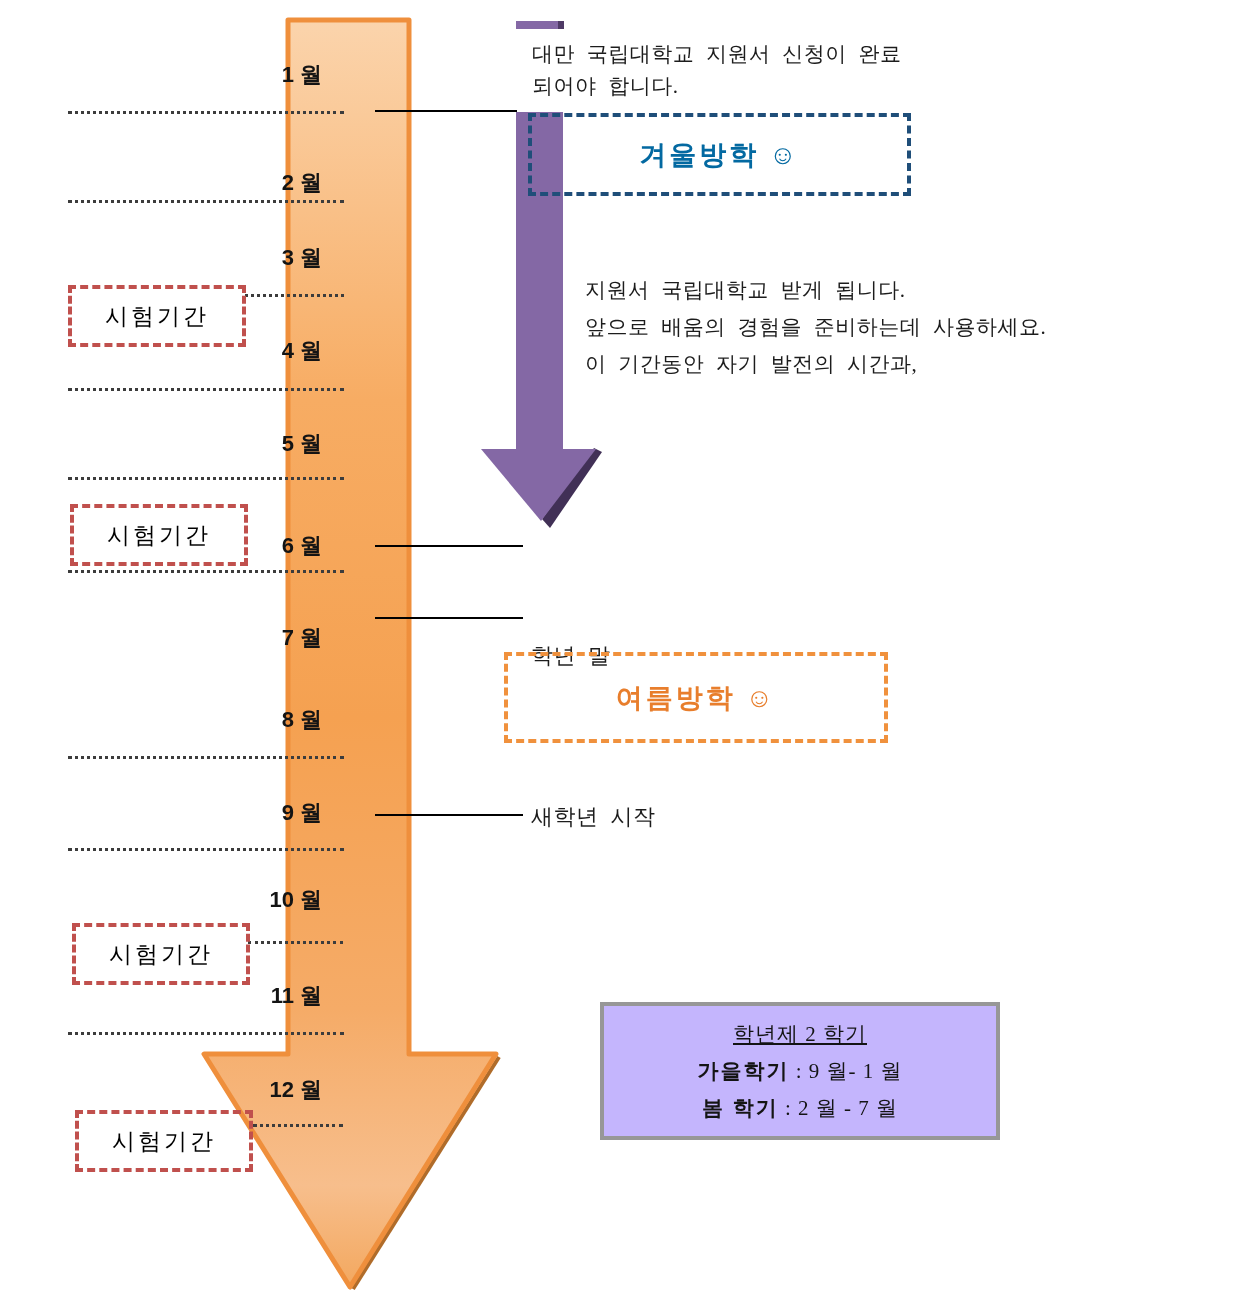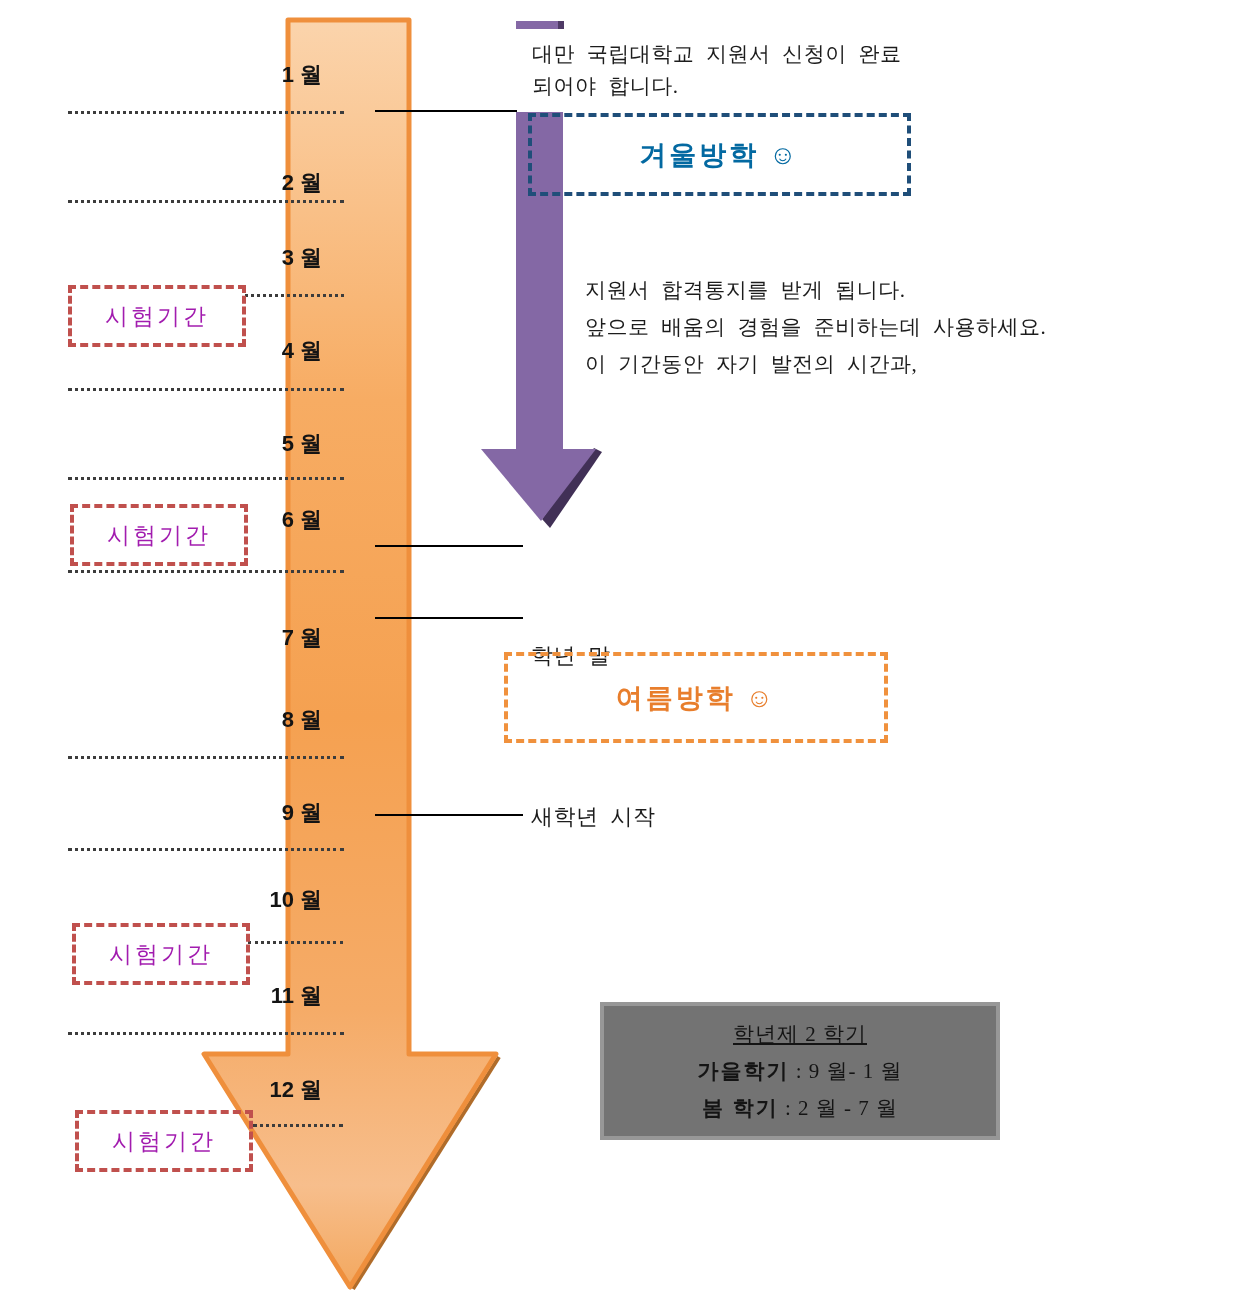--- a/index.html
+++ b/index.html
@@ -10,34 +10,34 @@
   svg.arrow-layer{position:absolute;left:0;top:0;z-index:1;}
   .month-label{
     position:absolute;left:177px;width:145px;height:36px;line-height:36px;
     font-family:"Liberation Sans", sans-serif;font-weight:bold;font-size:22px;color:#141414;
     text-align:right;z-index:3;white-space:nowrap;
   }
   .dotline{position:absolute;height:0;border-top:3px dotted #3c3c3c;z-index:2;}
   .exam-box{
     position:absolute;width:170px;height:54px;border:4px dashed #C0504D;
     display:flex;align-items:center;justify-content:center;
-    font-size:23px;color:#a21caf;letter-spacing:3px;z-index:3;background:transparent;
+    font-size:23px;color:#000000;letter-spacing:3px;z-index:3;background:transparent;
   }
   .connector{position:absolute;height:2px;background:#000;z-index:3;}
   .note{position:absolute;color:#1c1c1c;font-size:21px;z-index:4;white-space:nowrap;
         word-spacing:6px;letter-spacing:0.5px;}
   .note .line{display:block;}
   .vac-box{
     position:absolute;display:flex;align-items:center;justify-content:center;
     font-weight:bold;font-size:27px;letter-spacing:3px;z-index:4;background:transparent;
   }
   .winter{border:4px dashed #1F4E79;color:#0369a1;}
   .summer{border:4px dashed #F0913D;color:#E87E2C;}
   .sem-box{
-    position:absolute;border:4px solid #979797;z-index:4;background:#737373;
+    position:absolute;border:4px solid #979797;z-index:4;background:#c4b5fd;
     display:flex;flex-direction:column;align-items:center;justify-content:center;
     gap:9px;font-size:21px;color:#141414;white-space:nowrap;
   }
   .sem-title{text-decoration:underline;letter-spacing:1px;}
   .sem-row{letter-spacing:1px;}
   .sem-row .term{font-family:"Liberation Sans", sans-serif;font-weight:bold;letter-spacing:2px;}
 </style>
 </head>
 <body>
 
@@ -72,21 +72,21 @@
   <div class="note" style="left:532px;top:38px;line-height:32px;">
     <span class="line">대만 국립대학교 지원서 신청이 완료</span>
     <span class="line">되어야 합니다.</span>
   </div>
 
   <div class="vac-box winter" style="left:528px;top:113px;width:375px;height:75px;">
     <span>겨울방학 ☺</span>
   </div>
 
   <div class="note" style="left:585px;top:272px;line-height:37px;">
-    <span class="line">지원서 합격통지를 받게 됩니다.</span>
+    <span class="line">지원서 국립대학교 받게 됩니다.</span>
     <span class="line">앞으로 배움의 경험을 준비하는데 사용하세요.</span>
     <span class="line">이 기간동안 자기 발전의 시간과,</span>
   </div>
 
 
   <div class="note" style="left:531px;top:641px;font-size:22px;">학년 말</div>
 
   <div class="vac-box summer" style="left:504px;top:652px;width:376px;height:83px;">
     <span>여름방학 ☺</span>
   </div>
@@ -101,21 +101,21 @@
     <div class="sem-row">
       <span class="term">봄 학기</span><span> : 2 월 - 7 월</span>
     </div>
   </div>
 
 <div class="month-label" style="top: 57px;">1 월</div>
     <div class="month-label" style="top: 135px; margin-top: 30px;">2 월</div>
     <div class="month-label" style="top: 240px;">3 월</div>
     <div class="month-label" style="top: 333px;">4 월</div>
     <div class="month-label" style="top: 426px;">5 월</div>
-    <div class="month-label" style="top: 502px;">6 월</div>
+    <div class="month-label" style="top: 528px;">6 월</div>
     <div class="month-label" style="top: 605px; margin-top: 15px;">7 월</div>
     <div class="month-label" style="top: 702px;">8 월</div>
     <div class="month-label" style="top: 795px;">9 월</div>
     <div class="month-label" style="top: 882px;">10 월</div>
     <div class="month-label" style="top: 978px;">11 월</div>
     <div class="month-label" style="top: 1072px;">12 월</div>
     <div class="dotline" style="left: 68px; top: 111px; width: 276px;"></div>
     <div class="dotline" style="left: 68px; top: 200px; width: 276px;"></div>
     <div class="dotline" style="left: 245px; top: 294px; width: 99px;"></div>
     <div class="dotline" style="left: 68px; top: 388px; width: 276px;"></div>

